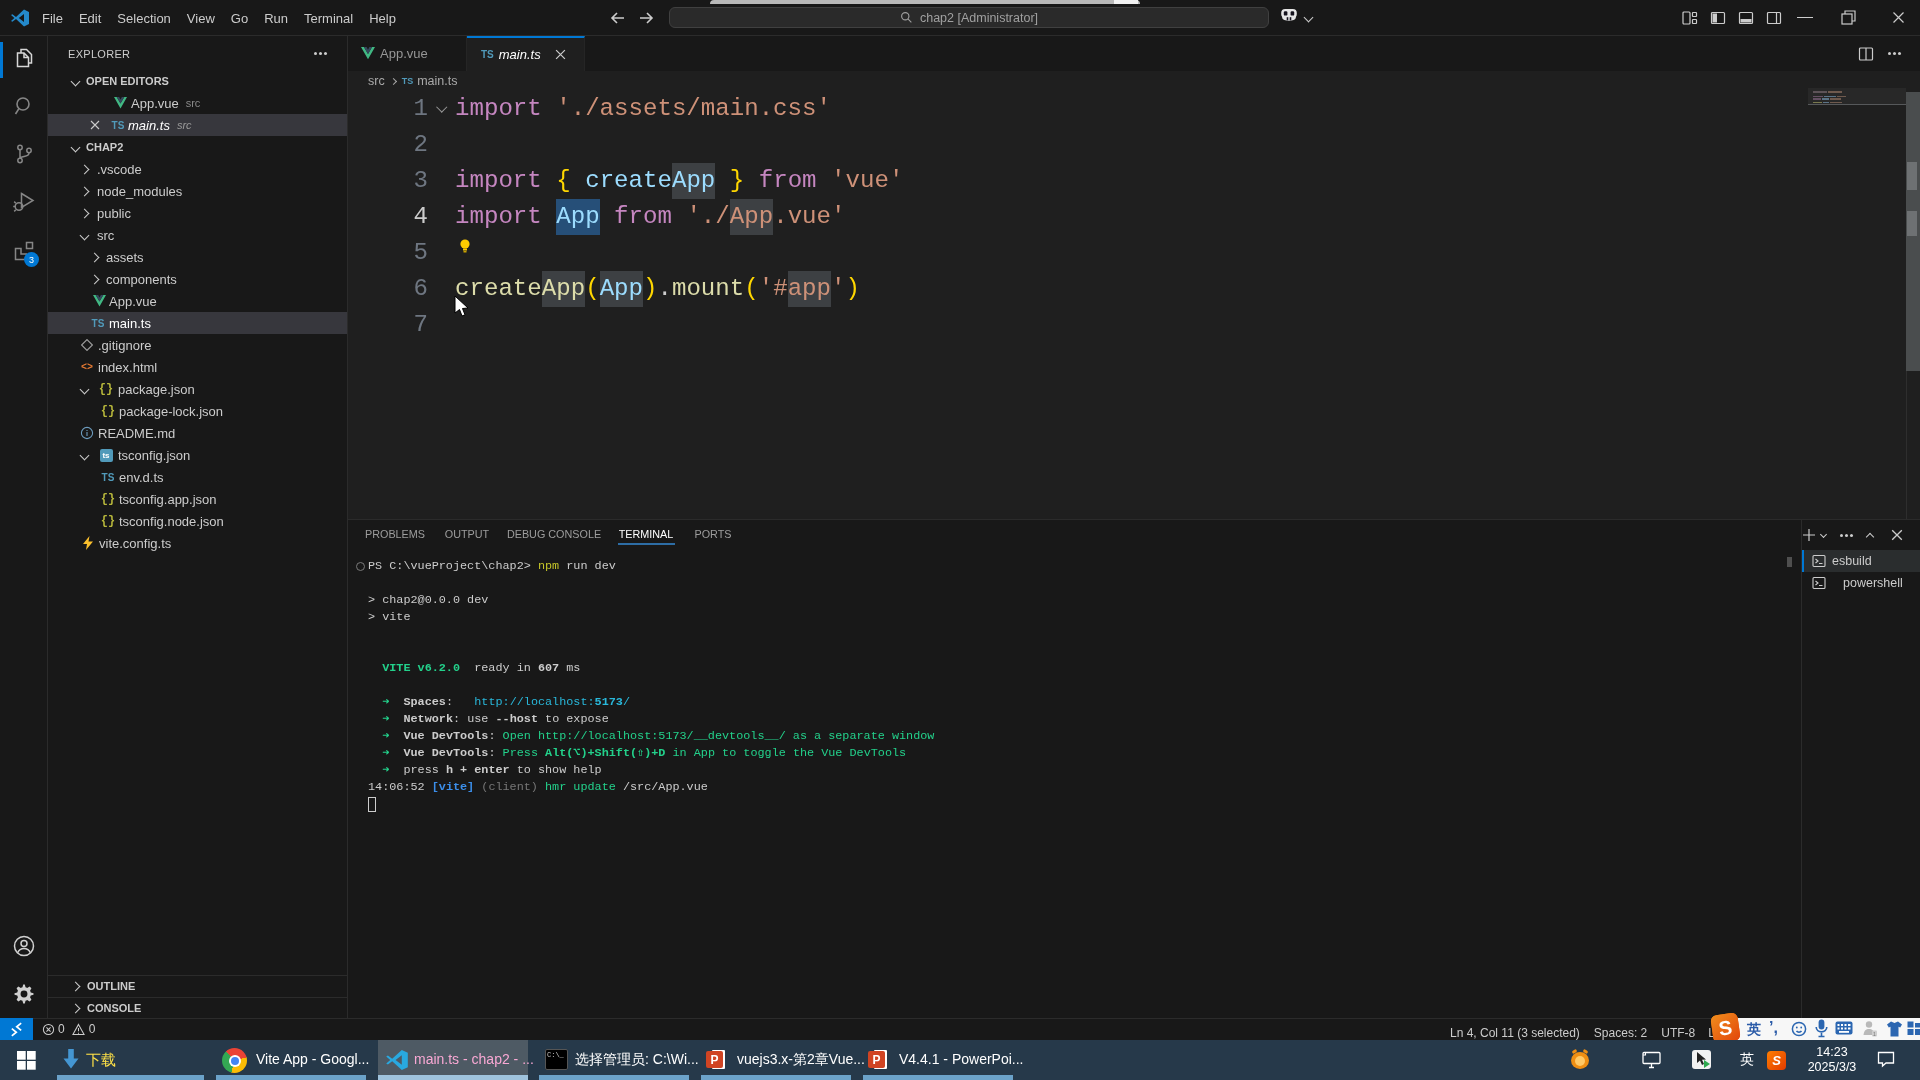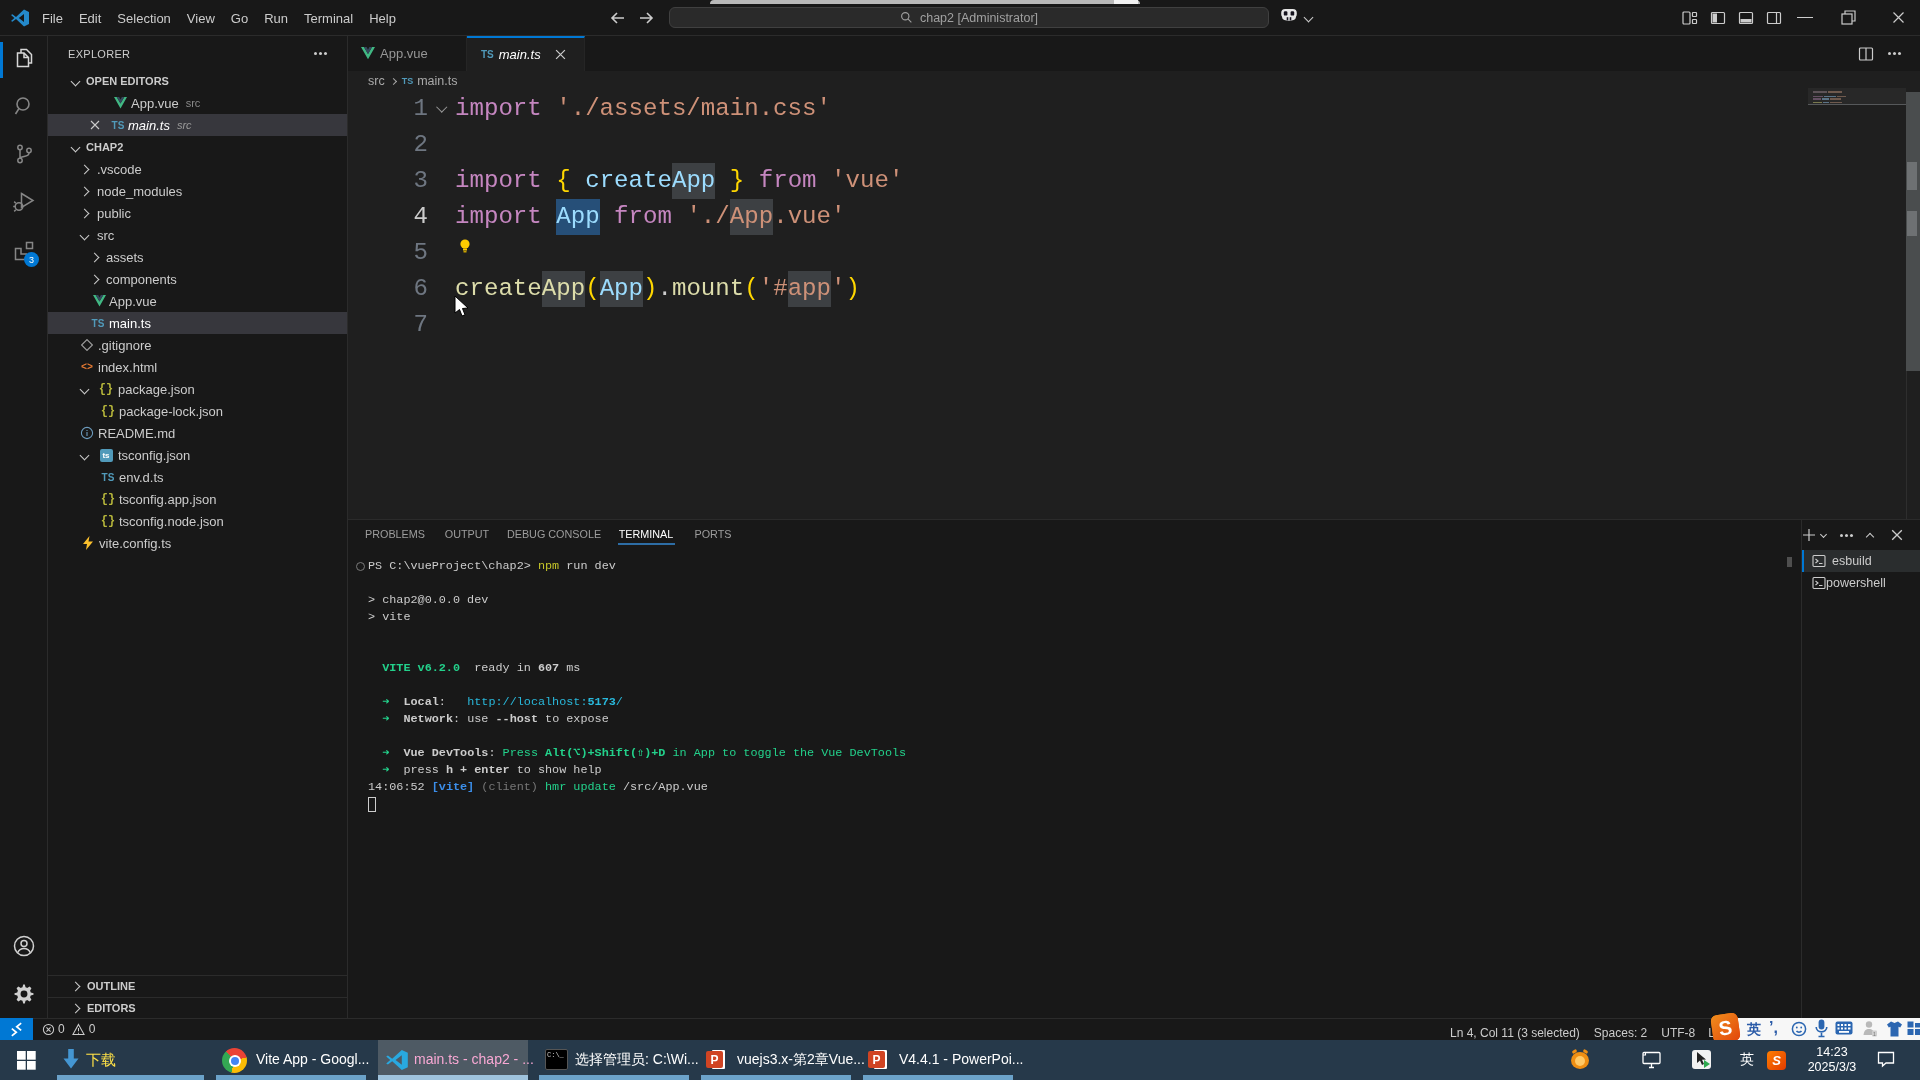--- a/index.html
+++ b/index.html
@@ -275,21 +275,21 @@
 
 
 <div class="abs" style="left:48px;top:975px;width:299px;height:1px;background:#2b2b2b;"></div>
 <div class="row" style="top:975px;font-weight:bold;font-size:11px;">
       <span class="ch chR" style="margin-left:8px;"></span>
       <span style="margin-left:8px;">OUTLINE</span>
     </div>
 <div class="abs" style="left:48px;top:997px;width:299px;height:1px;background:#2b2b2b;"></div>
 <div class="row" style="top:997px;font-weight:bold;font-size:11px;">
       <span class="ch chR" style="margin-left:8px;"></span>
-      <span style="margin-left:8px;">EDITORS</span>
+      <span style="margin-left:8px;">CONSOLE</span>
     </div>
 
 
 
 <div class="abs" style="left:348px;top:36px;width:1572px;height:35px;background:#181818;"></div>
 <div class="abs" style="left:348px;top:36px;width:119px;height:35px;background:#181818;border-right:1px solid #252525;display:flex;align-items:center;font-size:13px;color:#969696;">
   <span class="seti" style="margin-left:12px;">
         <svg width="14" height="13" viewBox="0 0 24 22">
           <path fill="#41b883" d="M0 0 L12 21 L24 0 L19 0 L12 12 L5 0 Z"></path>
           <path fill="#35495e" d="M5 0 L12 12 L19 0 L14.5 0 L12 4.5 L9.5 0 Z"></path>
@@ -389,22 +389,23 @@
 <svg class="abs" style="left:1891px;top:529px;" width="12" height="12" viewBox="0 0 10 10" stroke="#cccccc" stroke-width="1.1">
       <path d="M1 1 L9 9 M9 1 L1 9"></path>
     </svg>
 
 
 <div class="abs" style="left:356px;top:562px;width:9px;height:9px;border:1px solid #7a7a7a;border-radius:50%;"></div>
 <div class="tl" style="top:558px;">PS C:\vueProject\chap2&gt; <span class="ty">npm</span> run dev</div>
 <div class="tl" style="top:592px;">&gt; chap2@0.0.0 dev</div>
 <div class="tl" style="top:609px;">&gt; vite</div>
 <div class="tl" style="top:660px;"><span class="tgb">  VITE v6.2.0 </span> ready in <span class="tb">607</span> ms</div>
-<div class="tl" style="top:694px;"><span class="tg">  ➜</span>  <span class="tb">Local</span>:   <span class="tc">http://localhost:<span class="tb">5173</span>/</span></div>
+<div class="tl" style="top:694px;"><span class="tg">  ➜</span>  <span class="tb">Spaces</span>:   <span class="tc">http://localhost:<span class="tb">5173</span>/</span></div>
 <div class="tl" style="top:711px;"><span class="tg">  ➜</span>  <span class="tb">Network</span>: use <span class="tb">--host</span> to expose</div>
+<div class="tl" style="top:728px;"><span class="tg">  ➜</span>  <span class="tb">Vue DevTools</span>: <span class="tg">Open http://localhost:5173/__devtools__/ as a separate window</span></div>
 <div class="tl" style="top:745px;"><span class="tg">  ➜</span>  <span class="tb">Vue DevTools</span>: <span class="tg">Press <span class="tgb">Alt(⌥)+Shift(⇧)+D</span> in App to toggle the Vue DevTools</span></div>
 <div class="tl" style="top:762px;"><span class="tg">  ➜</span>  press <span class="tb">h + enter</span> to show help</div>
 <div class="tl" style="top:779px;">14:06:52 <span class="tbl">[vite]</span> <span class="tdim">(client)</span> <span class="tg">hmr update</span> /src/App.vue</div>
 <div class="abs" style="left:368px;top:797px;width:8px;height:15px;border:1px solid #cccccc;"></div>
 
 
 <div class="abs" style="left:1787px;top:557px;width:5px;height:10px;background:#4f4f4f;"></div>
 <div class="abs" style="left:1801px;top:520px;width:1px;height:498px;background:#2b2b2b;"></div>
 <div class="abs" style="left:1802px;top:550px;width:118px;height:22px;background:#2a2d2e;"></div>
 <div class="abs" style="left:1802px;top:550px;width:2px;height:22px;background:#0078d4;"></div>
@@ -413,21 +414,21 @@
         <rect x="1" y="1.5" width="12" height="11" rx="1"></rect>
         <path d="M3.5 5 L6 7 L3.5 9 M7 9.5 H10.5"></path>
       </svg>
   <span style="margin-left:6px;font-size:12.5px;">esbuild</span>
 </div>
 <div class="abs" style="left:1812px;top:575px;width:108px;height:16px;display:flex;align-items:center;color:#cccccc;font-size:12px;">
   <svg width="14" height="14" viewBox="0 0 14 14" fill="none" stroke="#cccccc" stroke-width="1.1">
         <rect x="1" y="1.5" width="12" height="11" rx="1"></rect>
         <path d="M3.5 5 L6 7 L3.5 9 M7 9.5 H10.5"></path>
       </svg>
-  <span style="margin-left:0;font-size:12.5px;">powershell</span>
+  <span style="margin-left:17px;font-size:12.5px;">powershell</span>
 </div>
 
 
 <div class="abs" style="left:0;top:1018px;width:1920px;height:22px;background:#181818;border-top:1px solid #2b2b2b;"></div>
 <div class="abs" style="left:0;top:1018px;width:33px;height:22px;background:#0078d4;display:flex;align-items:center;justify-content:center;">
   <svg width="17" height="17" viewBox="0 0 16 16" fill="none" stroke="#ffffff" stroke-width="1.6">
         <path d="M3.6 7.2 L7.8 10.6 L3.6 14 M12.4 2 L8.2 5.4 L12.4 8.8"></path>
       </svg>
 </div>
 <div class="abs" style="left:42px;top:1018px;height:22px;display:flex;align-items:center;color:#cccccc;font-size:12px;">

